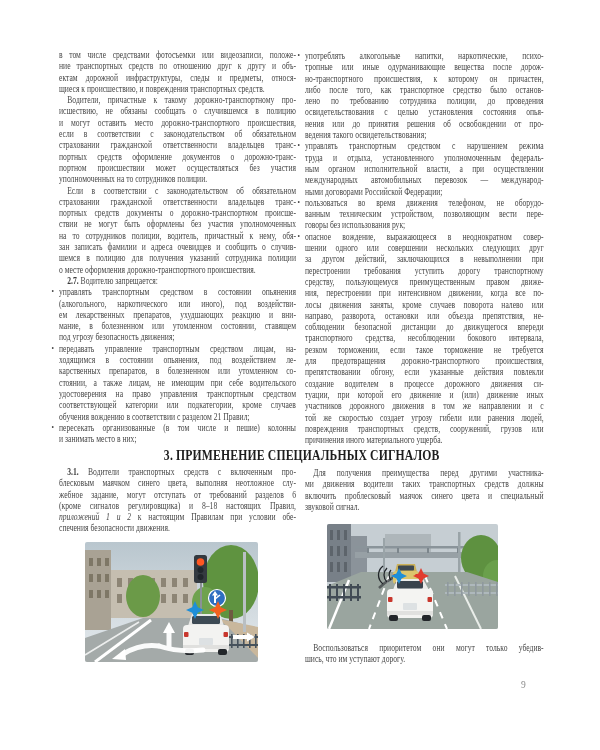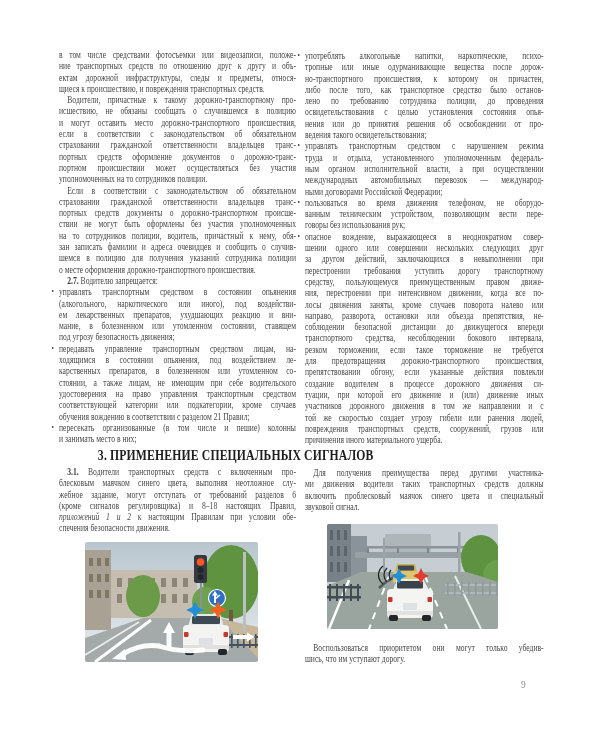--- a/index.html
+++ b/index.html
@@ -7,21 +7,21 @@
         font-family:Liberation Serif, serif;}
   .textcol{position:absolute;transform:scaleX(0.82);transform-origin:0 0;
            font-size:9.3px;line-height:11.3px;color:#474747;}
   .ln{text-align:justify;text-align-last:justify;white-space:nowrap;height:11.3px;overflow:visible;}
   .para .ln:last-child, .lines .ln:last-child{text-align-last:left;}
   .para.indent .ln:first-child{text-indent:10px;}
   .b{font-weight:700;color:#3a3a3a;}
   .i{font-style:italic;}
   .bullet{position:relative;}
   .bullet .mark{position:absolute;left:-9px;top:-1px;font-size:8.5px;color:#474747;}
-  #heading-wrap{position:absolute;left:59px;top:446px;width:486px;text-align:left;}
+  #heading-wrap{position:absolute;left:59px;top:446px;width:486px;text-align:center;}
   #heading-inner{display:inline-block;transform:scaleX(0.78);white-space:nowrap;
                  font-weight:700;font-size:15px;color:#1d1d1d;letter-spacing:0.2px;}
   .illustration{position:absolute;border-radius:2px;overflow:hidden;}
   #img-left{left:85px;top:542px;width:173px;height:120px;}
   #img-right{left:327px;top:524px;width:171px;height:105px;}
   #caption{left:305px;top:643px;width:291px;}
   #page-num{position:absolute;left:521px;top:680px;font-size:9.5px;color:#8a8a8a;}
 </style>
 </head>
 <body>

